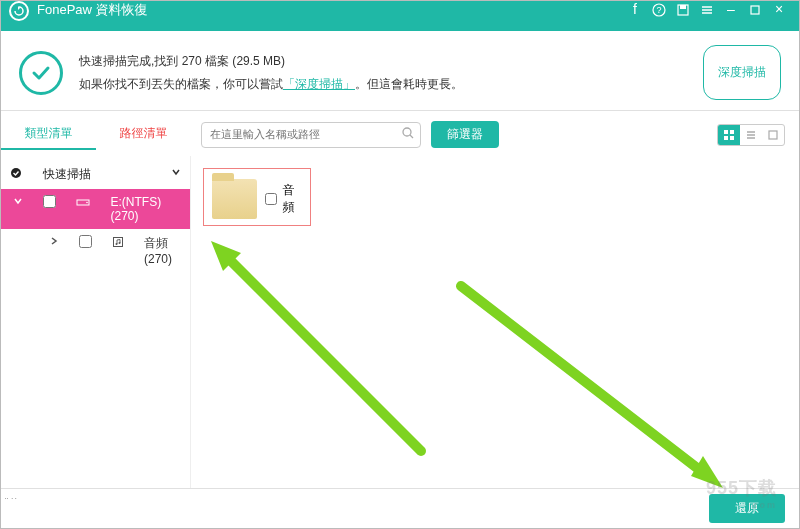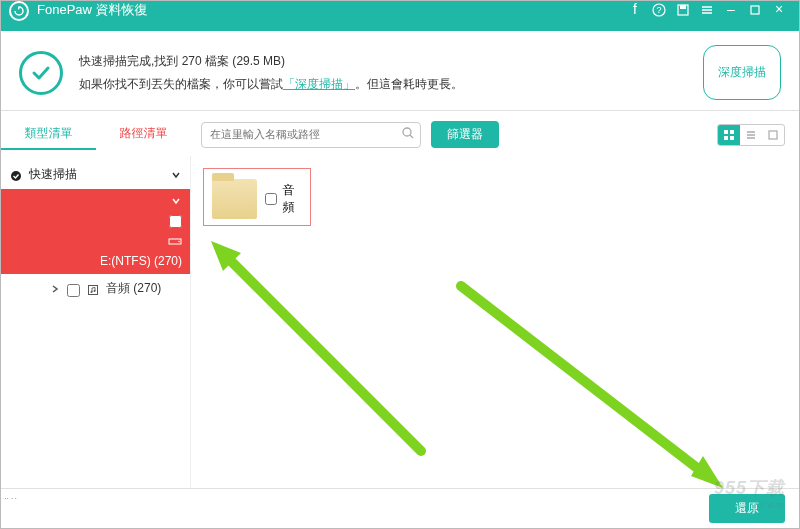--- a/index.html
+++ b/index.html
@@ -30,43 +30,43 @@
 .filter-btn { background: #1fb8a6; color: #fff; border: none; padding: 5px 16px; border-radius: 4px; font-size: 12px; cursor: pointer; }
 .spacer { flex: 1; }
 .view-toggle { display: flex; border: 1px solid #ccc; border-radius: 3px; overflow: hidden; }
 .view-toggle div { width: 22px; height: 20px; display:flex; align-items:center; justify-content:center; cursor:pointer; }
 .view-toggle .on { background: #1fb8a6; color:#fff; }
 .view-toggle .on svg rect { fill:#fff; }
 .view-toggle div:not(.on) svg * { stroke:#aaa; fill:none; }
 
 .body-row { display: flex; height: calc(100% - 30px - 82px - 1px - 42px - 40px); }
 .sidebar { width: 190px; border-right: 1px solid #eee; padding-top: 4px; }
-.tree-row { display: flex; align-items: flex-end; font-size: 12px; padding: 6px 8px; gap: 6px; cursor:pointer; }
+.tree-row { display: flex; align-items: flex-start; font-size: 12px; padding: 6px 8px; gap: 20px; cursor:pointer; }
 .tree-row.root { color: #222; }
-.tree-row.drive { background: #ef4444; color: #fff; padding-left: 12px; flex-direction: column; }
+.tree-row.drive { background: #ec4899; color: #fff; padding-left: 12px; }
 .tree-row.drive input { accent-color: #fff; }
 .tree-row.child { padding-left: 48px; color: #333; }
 .chev { width: 12px; text-align:center; }
 .treeicon { width:14px; height:14px; display:inline-flex; align-items:center; justify-content:center; }
 
 .content { flex: 1; padding: 12px; }
 .folder-card { width: 108px; border: 1px solid #f08080; padding: 10px 8px 6px 8px; display:flex; flex-direction:row; align-items:center; gap:8px; }
 .folder-icon { width: 50px; height: 40px; background: linear-gradient(#f3e2b3,#e8d18c); border-radius: 3px 3px 2px 2px; position:relative; }
 .folder-icon:before { content:""; position:absolute; top:-6px; left:0; width:22px; height:8px; background:#e8d18c; border-radius:2px 2px 0 0; }
 .folder-label-row { display:flex; align-items:center; gap:6px; font-size:12px; }
 .folder-label-row input { width:12px; height:12px; }
 
 .footer { position:absolute; bottom:0; left:0; right:0; height:40px; border-top:1px solid #e0e0e0; display:flex; align-items:center; justify-content:flex-end; padding:0 14px; background:#fff; }
 .restore-btn { background:#1fb8a6; color:#fff; border:none; padding:6px 26px; border-radius:3px; font-size:12px; cursor:pointer; }
 
 .arrow { position:absolute; pointer-events:none; }
 .arrow svg polygon { fill:#7ed321; }
 .arrow svg line { stroke:#7ed321; stroke-width:10; stroke-linecap:round; }
 
-.watermark { position:absolute; right:14px; bottom:18px; font-size:18px; font-weight:bold; color:rgba(120,120,120,0.25); font-style:italic; letter-spacing:1px; }
+.watermark { position:absolute; right:22px; bottom:18px; font-size:18px; font-weight:bold; color:rgba(120,120,120,0.25); letter-spacing:1px; }
 .watermark small{ display:block; font-size:9px; text-align:right; letter-spacing:2px;}
 .cornerglitch { position:absolute; left:4px; bottom:20px; font-size:10px; color:#999; }
 </style>
 </head>
 <body>
 
 <div class="titlebar">
   <div class="logo">
     <svg width="10" height="10" viewBox="0 0 10 10">
         <path d="M5 1 A4 4 0 1 1 1 5" stroke="#fff" stroke-width="1.5" fill="none"></path>

